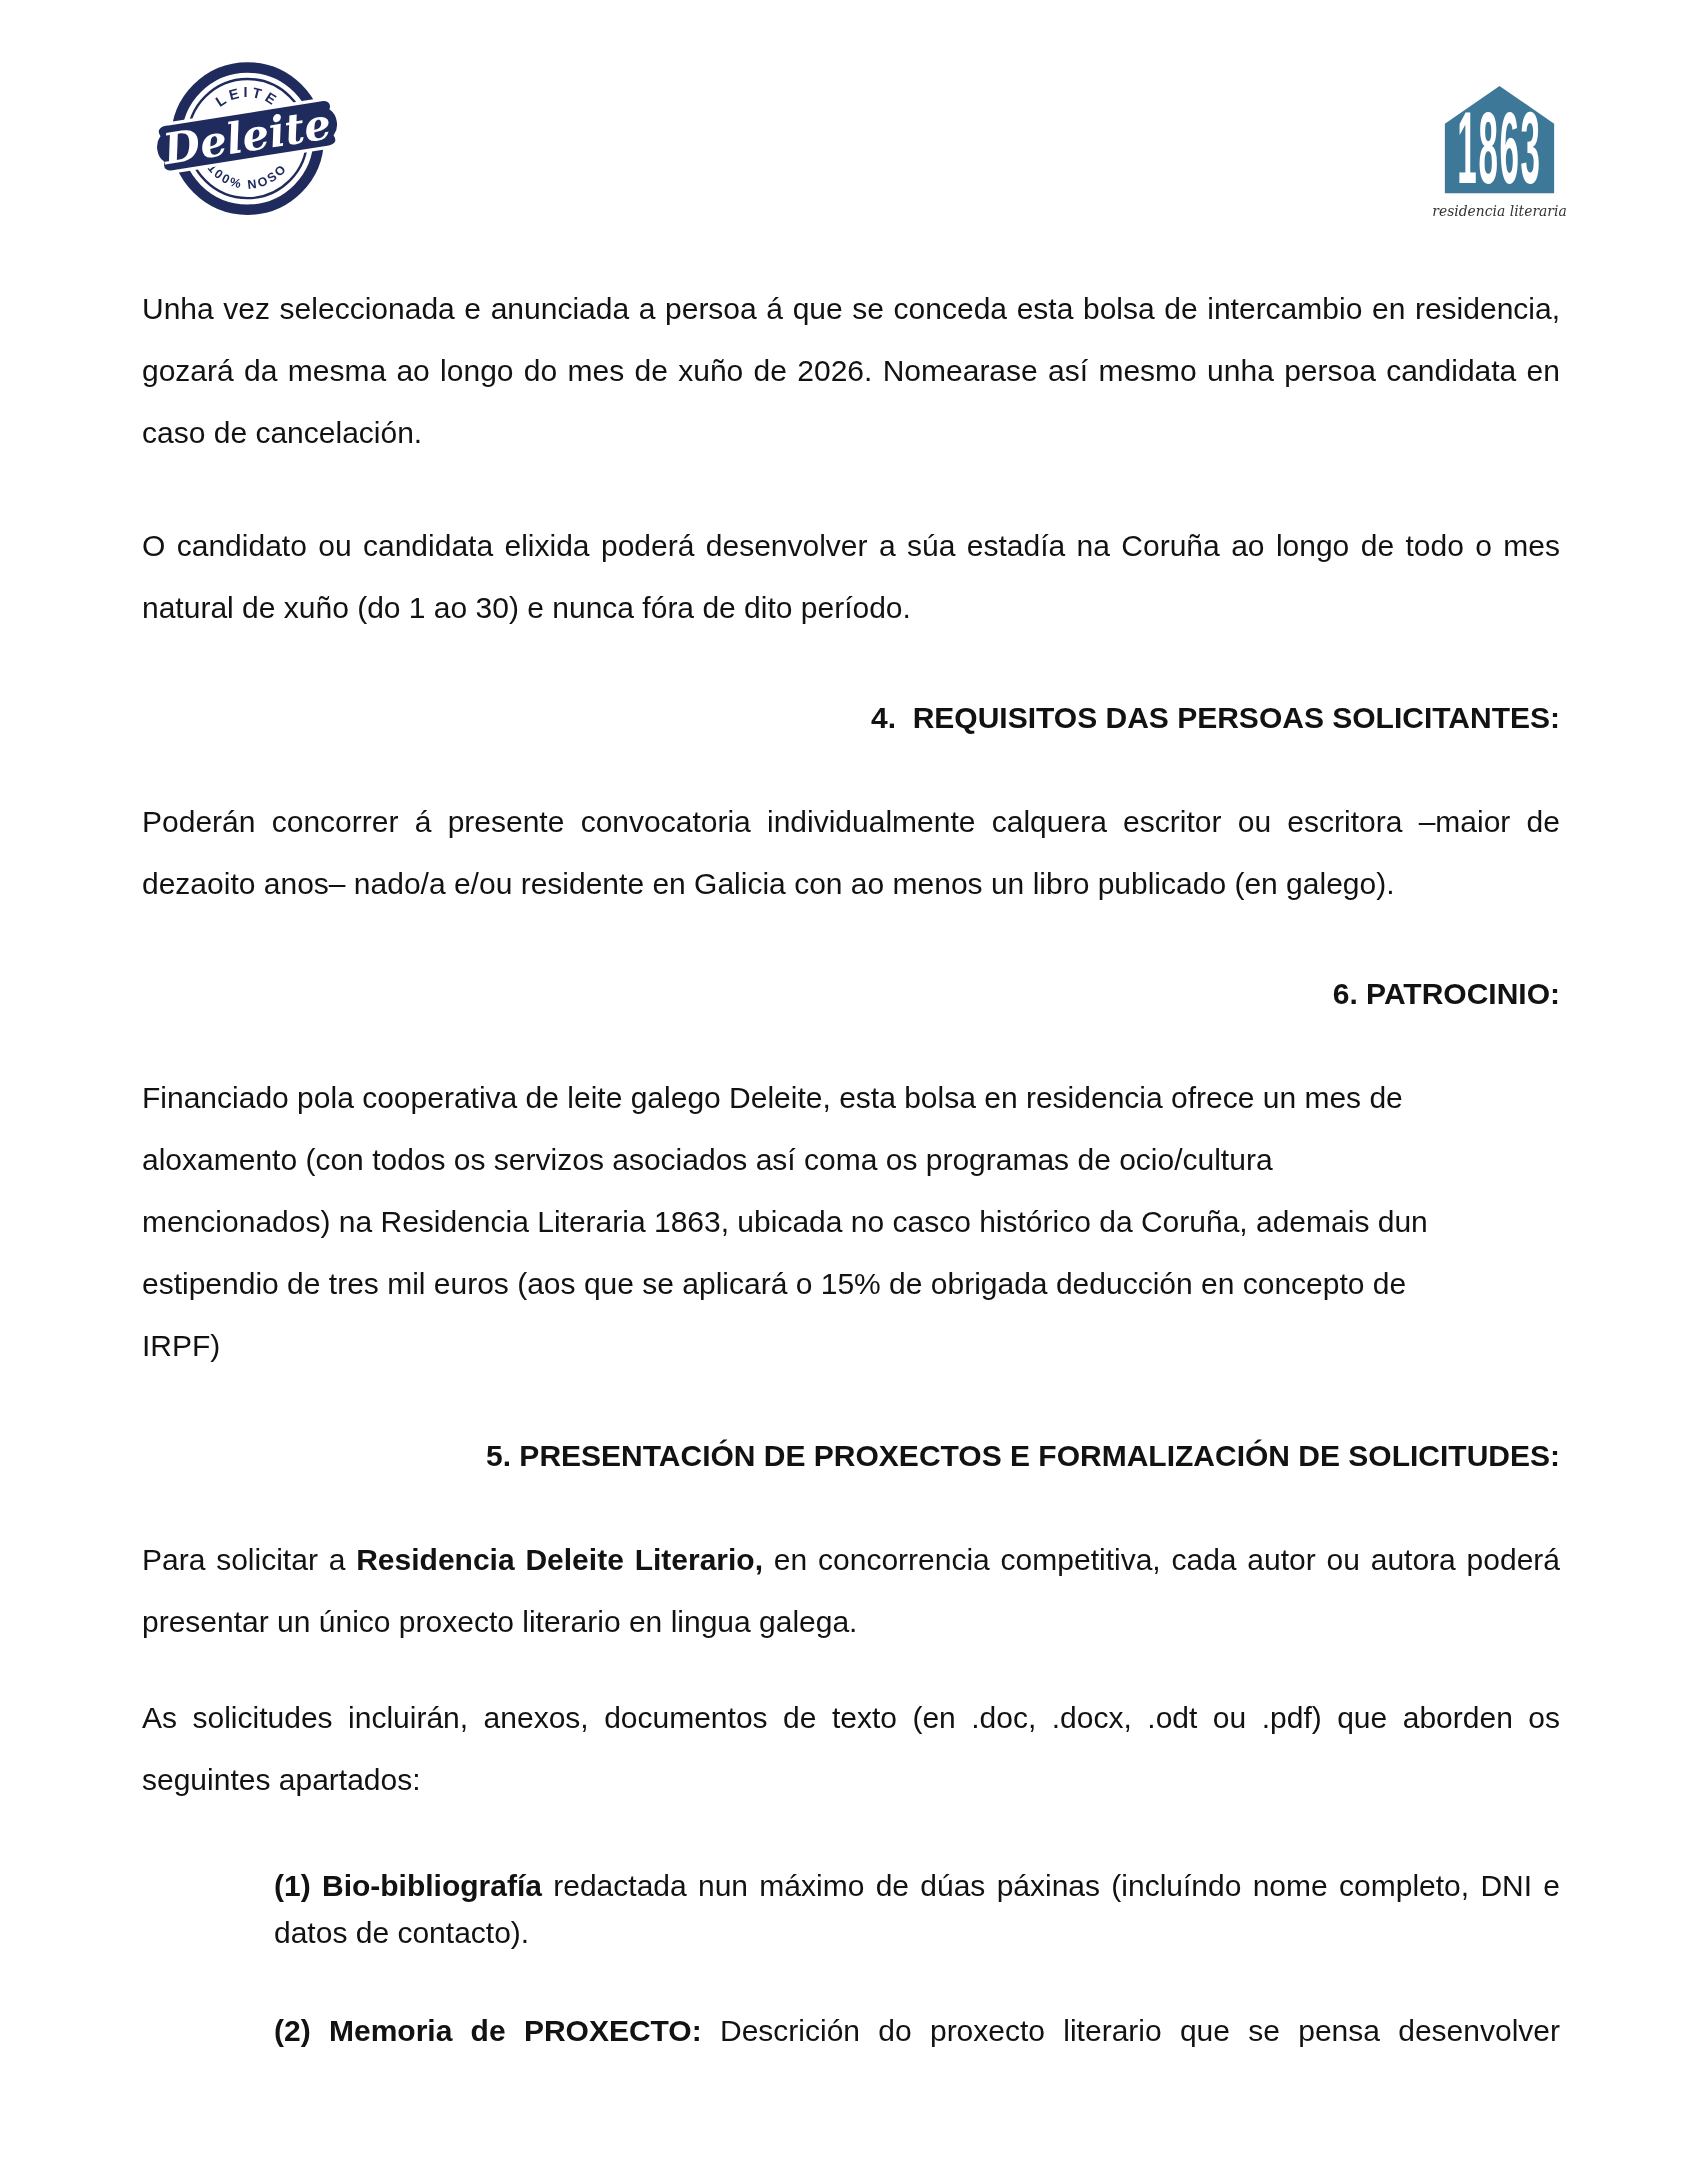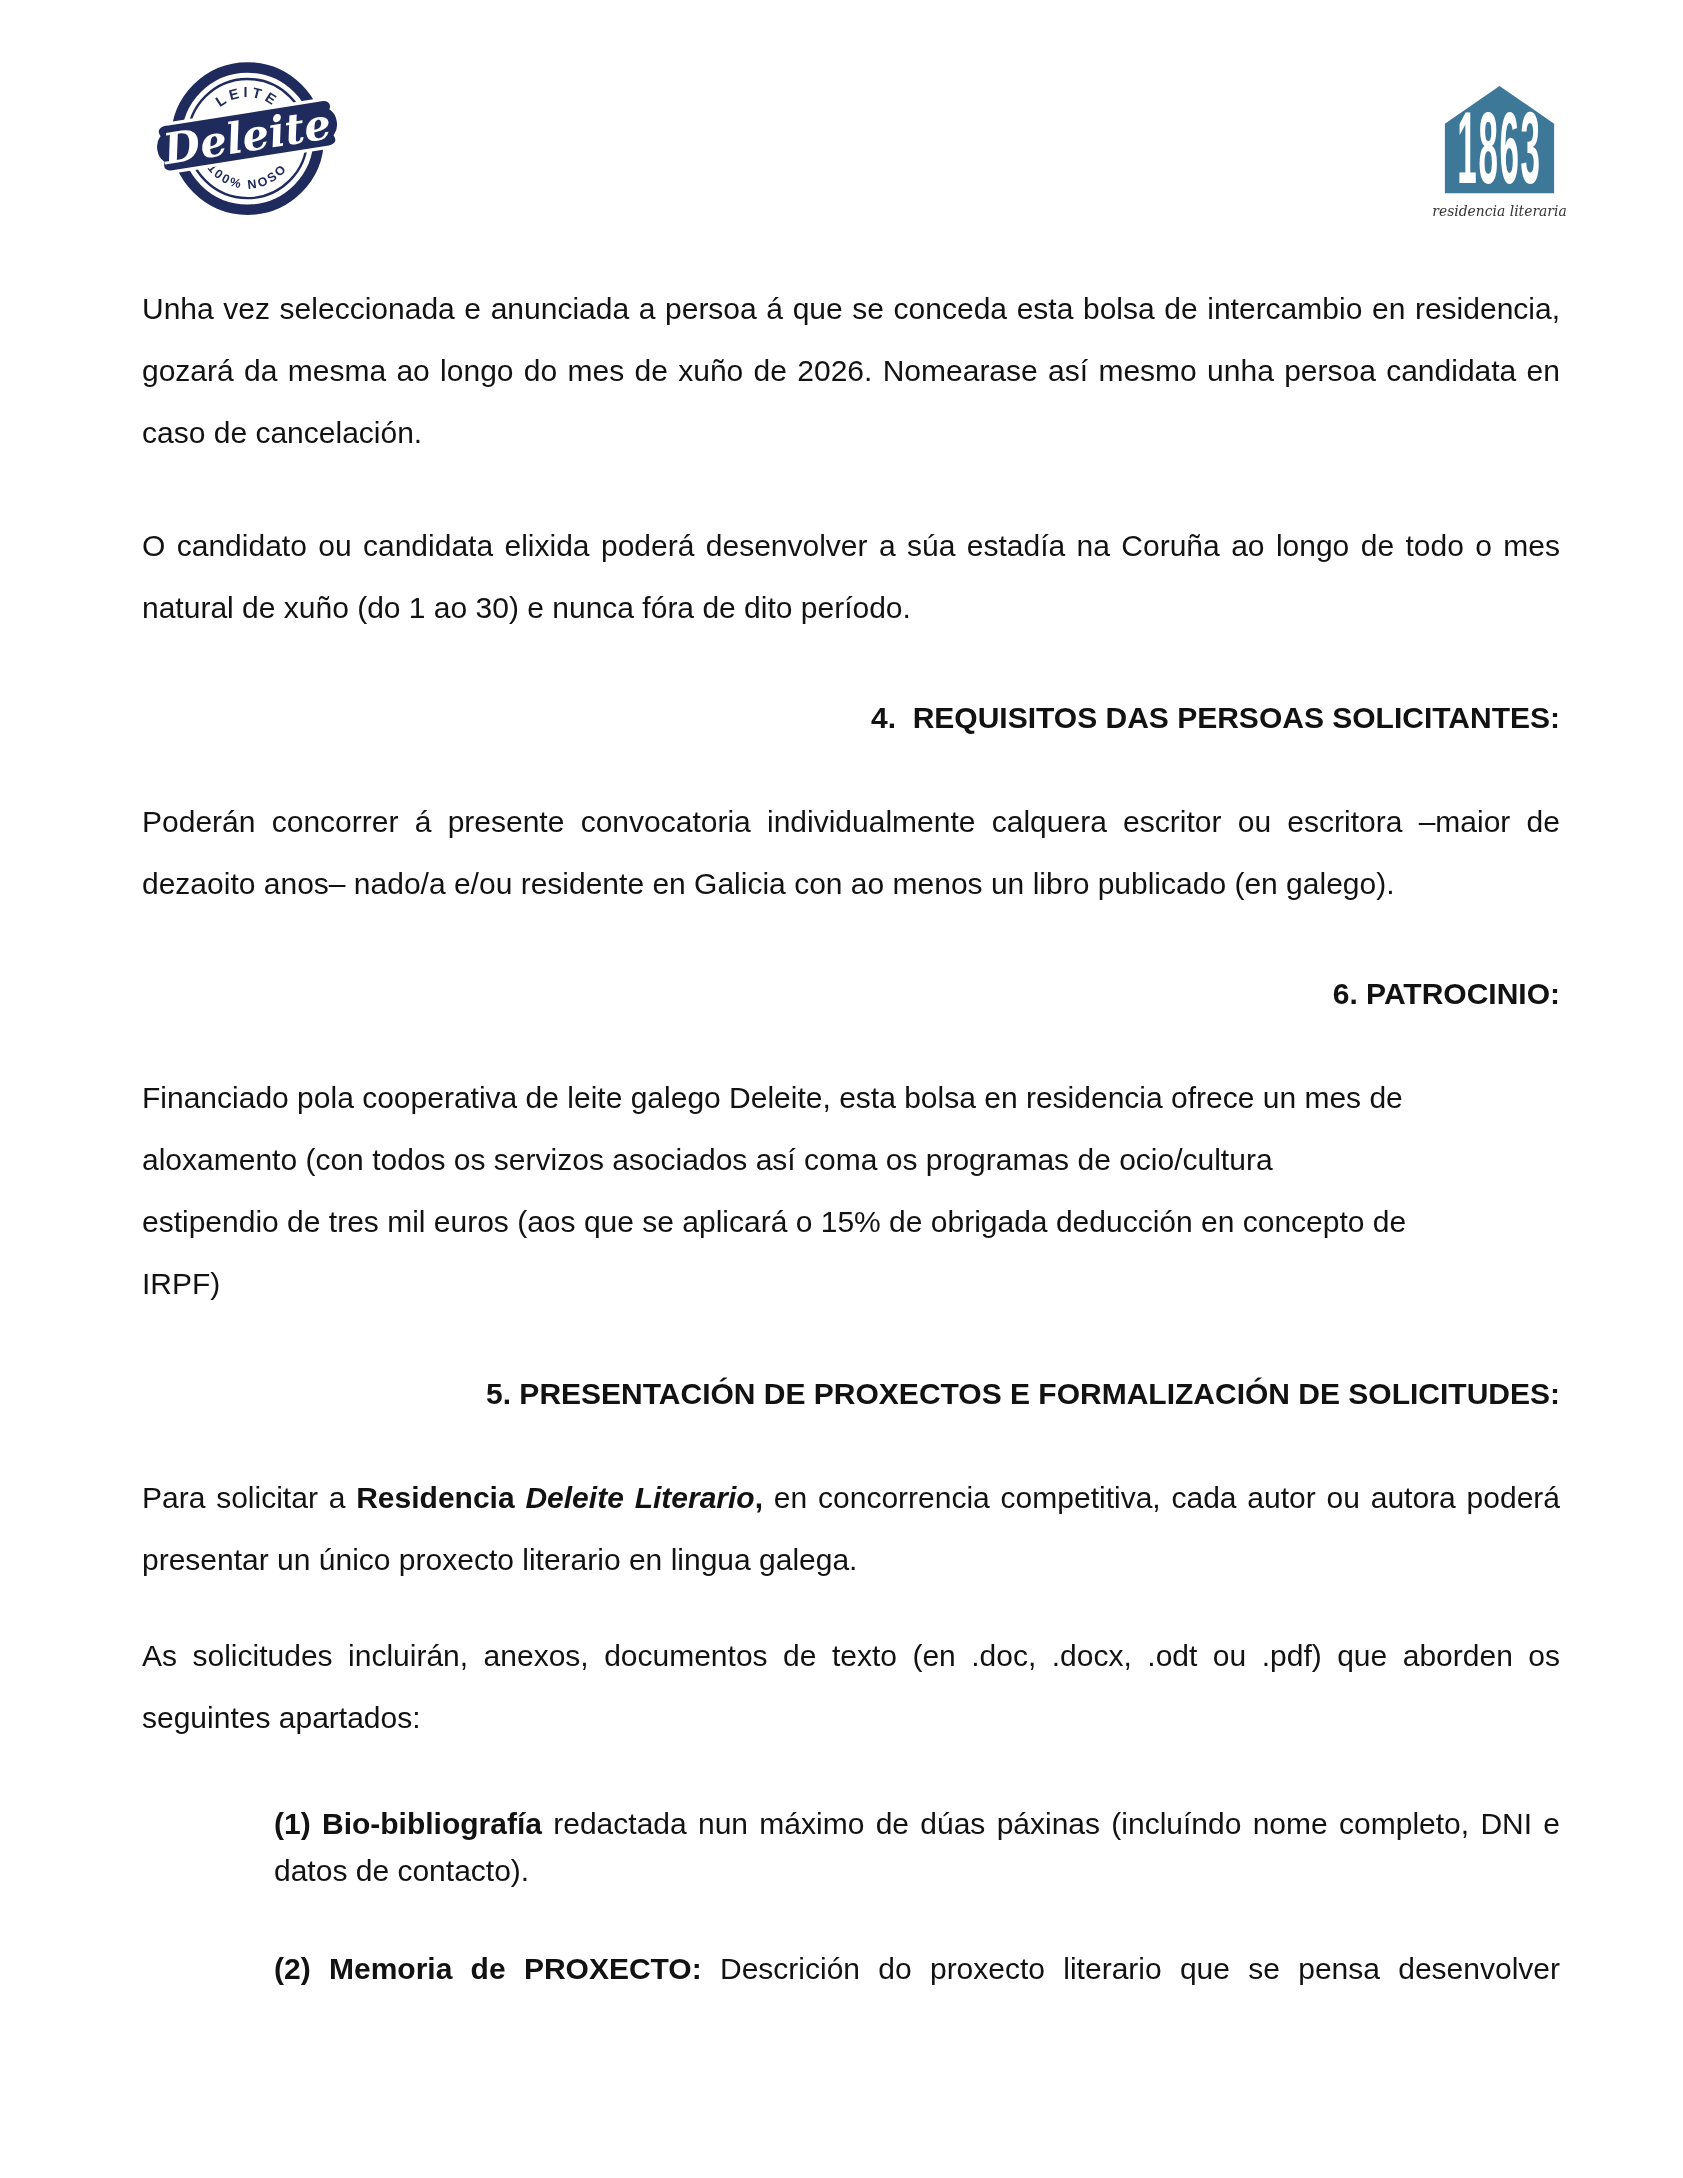--- a/index.html
+++ b/index.html
@@ -46,21 +46,21 @@
     line-height: 47px;
     text-align: justify;
     padding-left: 132px;
     margin: 0 0 51px 0;
   }
   .list-item.stretch-last {
     text-align-last: justify;
     margin-bottom: 11px;
   }
   .b { font-weight: 700; }
-  .bi { font-weight: 700; font-style: italic; }
+  .bi { font-weight: 700; }
 </style>
 </head>
 <body>
 
 <div class="page">
 
   <div class="doc-header">
 
     <svg class="logo-deleite" viewBox="0 0 210 180" xmlns="http://www.w3.org/2000/svg">
       <circle cx="105" cy="88" r="74" fill="#ffffff" stroke="#202b5d" stroke-width="11"></circle>
@@ -101,20 +101,21 @@
 
   <h2 class="doc-heading">4.  REQUISITOS DAS PERSOAS SOLICITANTES:</h2>
 
   <p class="body-text">Poderán concorrer á presente convocatoria individualmente calquera escritor ou escritora –maior de dezaoito anos– nado/a e/ou residente en Galicia con ao menos un libro publicado (en galego).</p>
 
   <h2 class="doc-heading">6. PATROCINIO:</h2>
 
   <div class="body-text ragged">
     <div class="line">Financiado pola cooperativa de leite galego Deleite, esta bolsa en residencia ofrece un mes de</div>
     <div class="line">aloxamento (con todos os servizos asociados así coma os programas de ocio/cultura</div>
+    <div class="line">mencionados) na Residencia Literaria 1863, ubicada no casco histórico da Coruña, ademais dun</div>
     <div class="line">estipendio de tres mil euros (aos que se aplicará o 15% de obrigada deducción en concepto de</div>
     <div class="line">IRPF)</div>
   </div>
 
   <h2 class="doc-heading">5. PRESENTACIÓN DE PROXECTOS E FORMALIZACIÓN DE SOLICITUDES:</h2>
 
   <p class="body-text tight">
     <span>Para solicitar a </span><span class="b">Residencia </span><span class="bi">Deleite Literario</span><span class="b">,</span><span> en concorrencia competitiva, cada autor ou autora poderá presentar un único proxecto literario en lingua galega.</span>
   </p>
 

